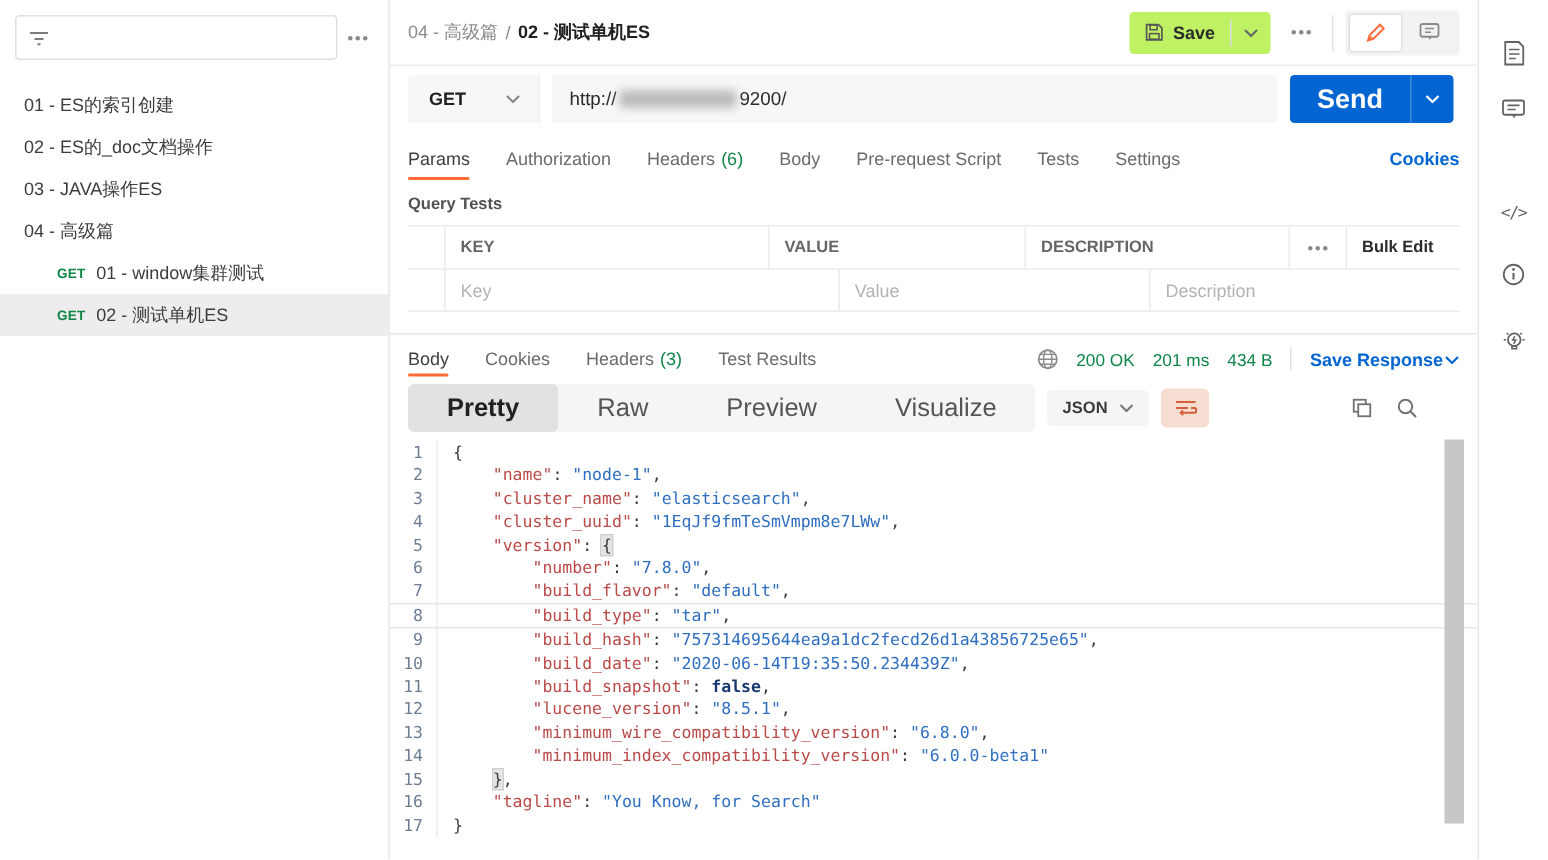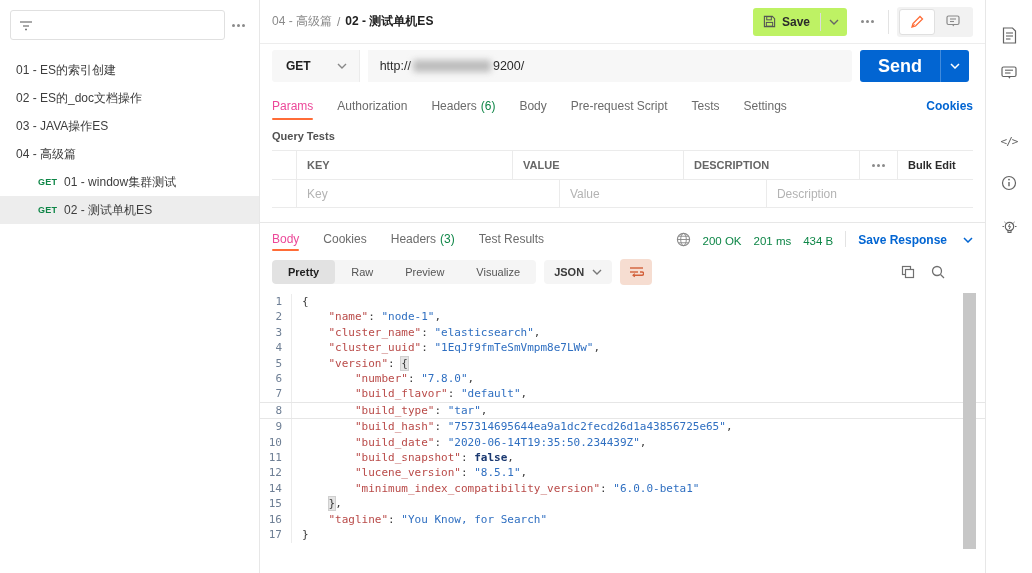--- a/index.html
+++ b/index.html
@@ -39,21 +39,21 @@
   .url-row { height:44px; display:flex; align-items:center; padding:6px 12px 6px 12px; gap:8px; }
   .method-box { height:32px; background:#f7f7f7; border-radius:3px 0 0 3px; display:flex; align-items:center; gap:26px; padding:0 12px 0 14px; font-size:12px; font-weight:bold; cursor:pointer; border-right:1px solid #ebebeb; }
   .url-box { height:32px; background:#f7f7f7; border-radius:0 3px 3px 0; flex:1; display:flex; align-items:center; padding:0 12px; font-size:12.5px; color:#2b2b2b; cursor:text; }
   .blur-chunk { display:inline-block; width:78px; height:12px; margin:0 2px; background:#bdbdbd; border-radius:2px; filter:blur(3px); }
   .send-btn { height:32px; background:#0265d2; border-radius:3px; display:flex; align-items:stretch; color:#fff; overflow:hidden; margin-right:4px; }
   .send-label { display:flex; align-items:center; padding:0 18px; font-size:18px; font-weight:bold; cursor:pointer; }
   .send-caret { display:flex; align-items:center; padding:0 9px; border-left:1px solid rgba(255,255,255,.25); cursor:pointer; }
 
   .tabs-row { height:36px; display:flex; align-items:center; padding:0 12px; }
   .tab { font-size:12px; color:#6b6b6b; margin-right:24px; cursor:pointer; position:relative; height:100%; display:flex; align-items:center; gap:4px; }
-  .tab.active { color:#ec4899;justify-content:flex-end; }
+  .tab.active { color:#404040;justify-content:flex-end; }
   .tab.active::after { content:""; position:absolute; left:0; right:0; bottom:4px; height:2px; background:#ff6c37; border-radius:1px; }
   .tab .count { color:#0e8647; }
   .cookies-link { margin-left:auto; font-size:12px; font-weight:bold; color:#0265d2; cursor:pointer; }
 
   .qp-label { font-size:11px; font-weight:bold; color:#515151; padding:6px 12px 8px; }
   .qp-table { margin:0 12px; border-top:1px solid #ebebeb; border-bottom:1px solid #ebebeb; font-size:12px; }
   .qp-row { display:flex; height:28px; align-items:stretch; }
   .qp-row + .qp-row { border-top:1px solid #ebebeb; }
   .qp-cell { display:flex; align-items:center; padding:0 10px; border-left:1px solid #ebebeb; }
   .qp-cell:first-child { border-left:none; }
@@ -66,25 +66,25 @@
   .qp-head { font-size:11px; font-weight:bold; color:#666; }
   .qp-table input { border:none; outline:none; background:transparent; width:100%; font-size:12px; font-family:"Liberation Sans",sans-serif; color:#2b2b2b; }
   .qp-table input::placeholder { color:#b3b3b3; }
 
   
   .resp { flex:1; display:flex; flex-direction:column; border-top:1px solid #e7e7e7; margin-top:14px; min-height:0; }
   .resp-tabs-row { height:32px; display:flex; align-items:center; padding:0 12px; }
   .resp-meta { margin-left:auto; display:flex; align-items:flex-end; gap:12px; font-size:11.5px; }
   .meta-green { color:#0e8647; }
   .meta-div { width:1px; height:16px; background:#e3e3e3; }
-  .save-resp { color:#0265d2; font-weight:bold; font-size:12px; display:flex; align-items:center; gap:16px; cursor:pointer; }
+  .save-resp { color:#0265d2; font-weight:bold; font-size:12px; display:flex; align-items:center; gap:1px; cursor:pointer; }
 
   .view-bar { height:34px; display:flex; align-items:center; padding:0 12px; gap:8px; }
   .view-seg { display:flex; background:#f5f5f5; border-radius:4px; overflow:hidden; }
-  .view-seg .vtab { padding:6px 16px; font-size:11px; color:#555; cursor:pointer; }
+  .view-seg .vtab { padding:6px 26px; font-size:17px; color:#555; cursor:pointer; }
   .view-seg .vtab.active { background:#e2e2e2; color:#212121; font-weight:bold; border-radius:4px; }
   .json-pill { display:flex; align-items:center; gap:8px; background:#f5f5f5; border-radius:4px; padding:6px 10px; font-size:11px; font-weight:bold; color:#3b3b3b; cursor:pointer; }
   .wrap-btn { width:32px; height:26px; background:#f6ddd1; border-radius:4px; display:flex; align-items:center; justify-content:center; cursor:pointer; }
   .view-right { margin-left:auto; display:flex; align-items:center; gap:16px; padding-right:28px; }
 
   .code-area { flex:1; position:relative; overflow:hidden; padding-top:5px; cursor:text; }
   .code-line { display:flex; line-height:15.4px; font-size:11px; }
   .code-line.hl { border-top:1px solid #e6e6e6; border-bottom:1px solid #e6e6e6; }
   .ln { width:32px; flex:0 0 32px; text-align:right; padding-right:9px; color:#6e7f95; font-family:"DejaVu Sans Mono", monospace; border-right:1px solid #ececec; }
   .code-text { font-family:"DejaVu Sans Mono", monospace; white-space:pre; padding-left:10px; color:#3c3c3c; }
@@ -415,20 +415,24 @@
           </div>
           <div class="code-line">
             <span class="ln">11</span>
             <span class="code-text">        <span class="tk-k">"build_snapshot"</span><span class="tk-p">: </span><span class="tk-b">false</span><span class="tk-p">,</span></span>
           </div>
           <div class="code-line">
             <span class="ln">12</span>
             <span class="code-text">        <span class="tk-k">"lucene_version"</span><span class="tk-p">: </span><span class="tk-s">"8.5.1"</span><span class="tk-p">,</span></span>
           </div>
           <div class="code-line">
+            <span class="ln">13</span>
+            <span class="code-text">        <span class="tk-k">"minimum_wire_compatibility_version"</span><span class="tk-p">: </span><span class="tk-s">"6.8.0"</span><span class="tk-p">,</span></span>
+          </div>
+          <div class="code-line">
             <span class="ln">14</span>
             <span class="code-text">        <span class="tk-k">"minimum_index_compatibility_version"</span><span class="tk-p">: </span><span class="tk-s">"6.0.0-beta1"</span></span>
           </div>
           <div class="code-line">
             <span class="ln">15</span>
             <span class="code-text">    <span class="tk-x">}</span><span class="tk-p">,</span></span>
           </div>
           <div class="code-line">
             <span class="ln">16</span>
             <span class="code-text">    <span class="tk-k">"tagline"</span><span class="tk-p">: </span><span class="tk-s">"You Know, for Search"</span></span>

